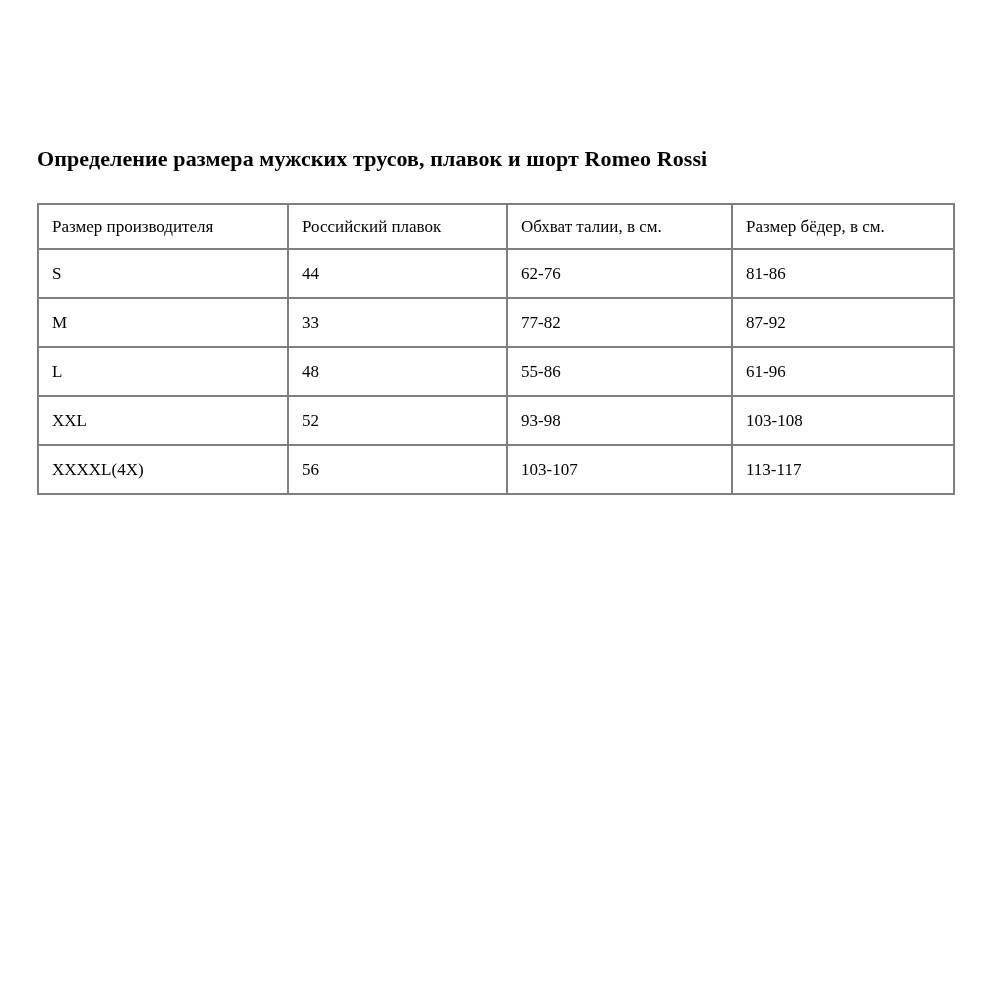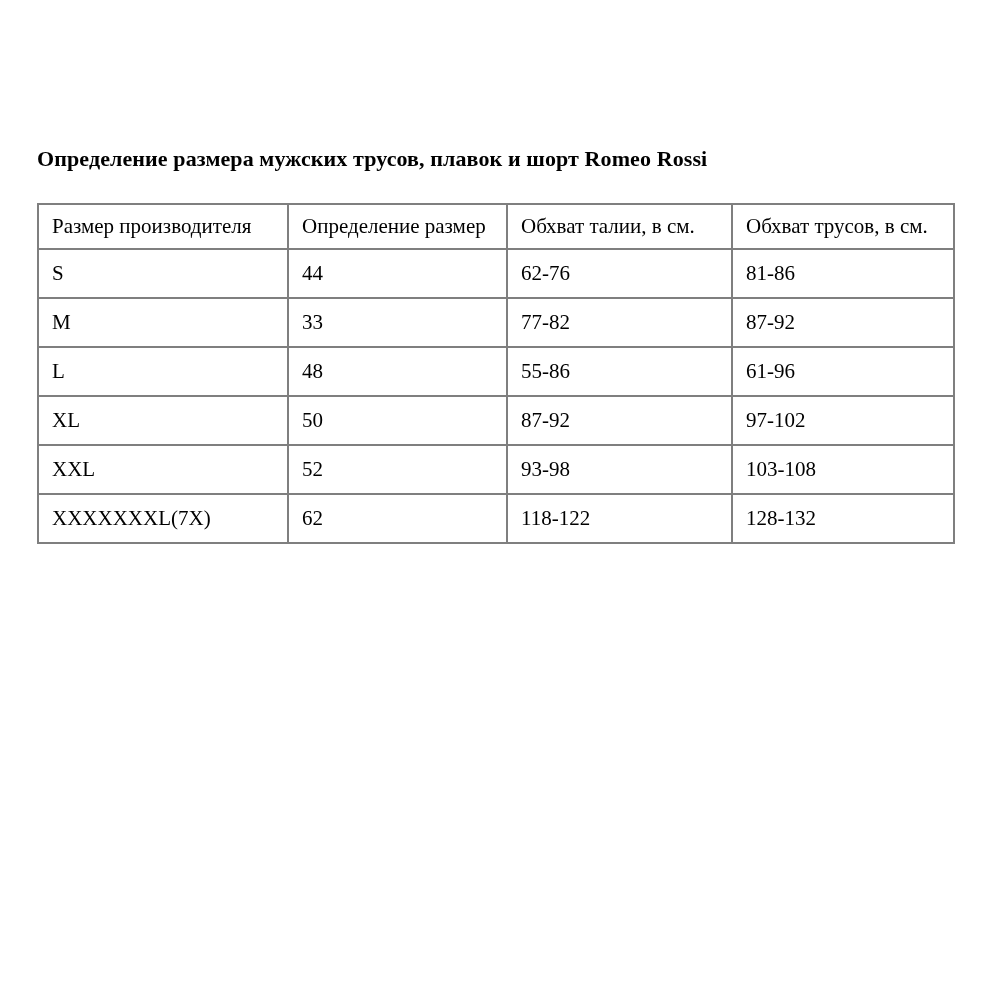--- a/index.html
+++ b/index.html
@@ -31,21 +31,21 @@
     table-layout: fixed;
     width: 916px;
   }
   table.size-chart col.c1 { width: 250px; }
   table.size-chart col.c2 { width: 219px; }
   table.size-chart col.c3 { width: 225px; }
   table.size-chart col.c4 { width: 222px; }
   table.size-chart th,
   table.size-chart td {
     border: 2px solid #7f7f7f;
-    font-size: 21px;
+    font-size: 17px;
     font-weight: normal;
     text-align: left;
     vertical-align: middle;
     padding: 0 8px 0 13px;
     white-space: nowrap;
     overflow: hidden;
   }
   table.size-chart thead th { height: 43px; }
   table.size-chart tbody td { height: 47px; }
 </style>
@@ -59,23 +59,23 @@
   <table class="size-chart">
     <colgroup>
       <col class="c1">
         <col class="c2">
         <col class="c3">
         <col class="c4">
     </colgroup>
     <thead>
       <tr>
         <th>Размер производителя</th>
-        <th>Определение размер</th>
+        <th>Российский плавок</th>
         <th>Обхват талии, в см.</th>
-        <th>Обхват трусов, в см.</th>
+        <th>Размер бёдер, в см.</th>
       </tr>
     </thead>
     <tbody>
       <tr>
         <td>S</td>
         <td>44</td>
         <td>62-76</td>
         <td>81-86</td>
       </tr>
       <tr>
@@ -84,33 +84,27 @@
         <td>77-82</td>
         <td>87-92</td>
       </tr>
       <tr>
         <td>L</td>
         <td>48</td>
         <td>55-86</td>
         <td>61-96</td>
       </tr>
       <tr>
-        <td>XL</td>
-        <td>50</td>
-        <td>87-92</td>
-        <td>97-102</td>
-      </tr>
-      <tr>
         <td>XXL</td>
         <td>52</td>
         <td>93-98</td>
         <td>103-108</td>
       </tr>
       <tr>
-        <td>XXXXXXXL(7X)</td>
-        <td>62</td>
-        <td>118-122</td>
-        <td>128-132</td>
+        <td>XXXXL(4X)</td>
+        <td>56</td>
+        <td>103-107</td>
+        <td>113-117</td>
       </tr>
     </tbody>
   </table>
 
 </div>
 
 </body></html>

